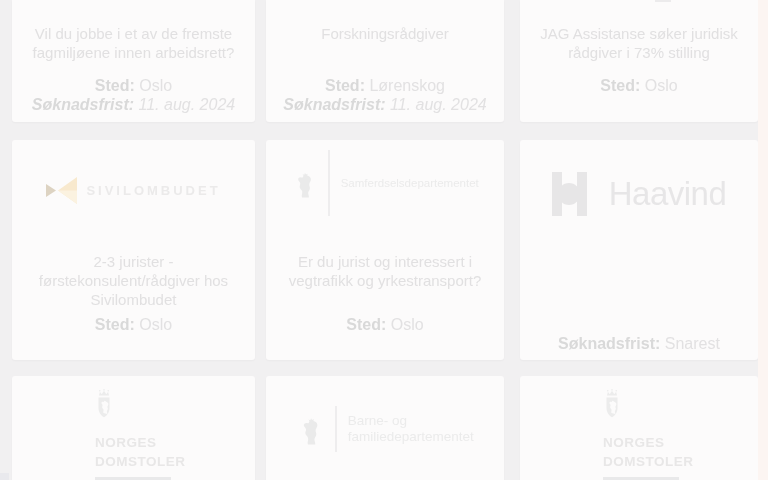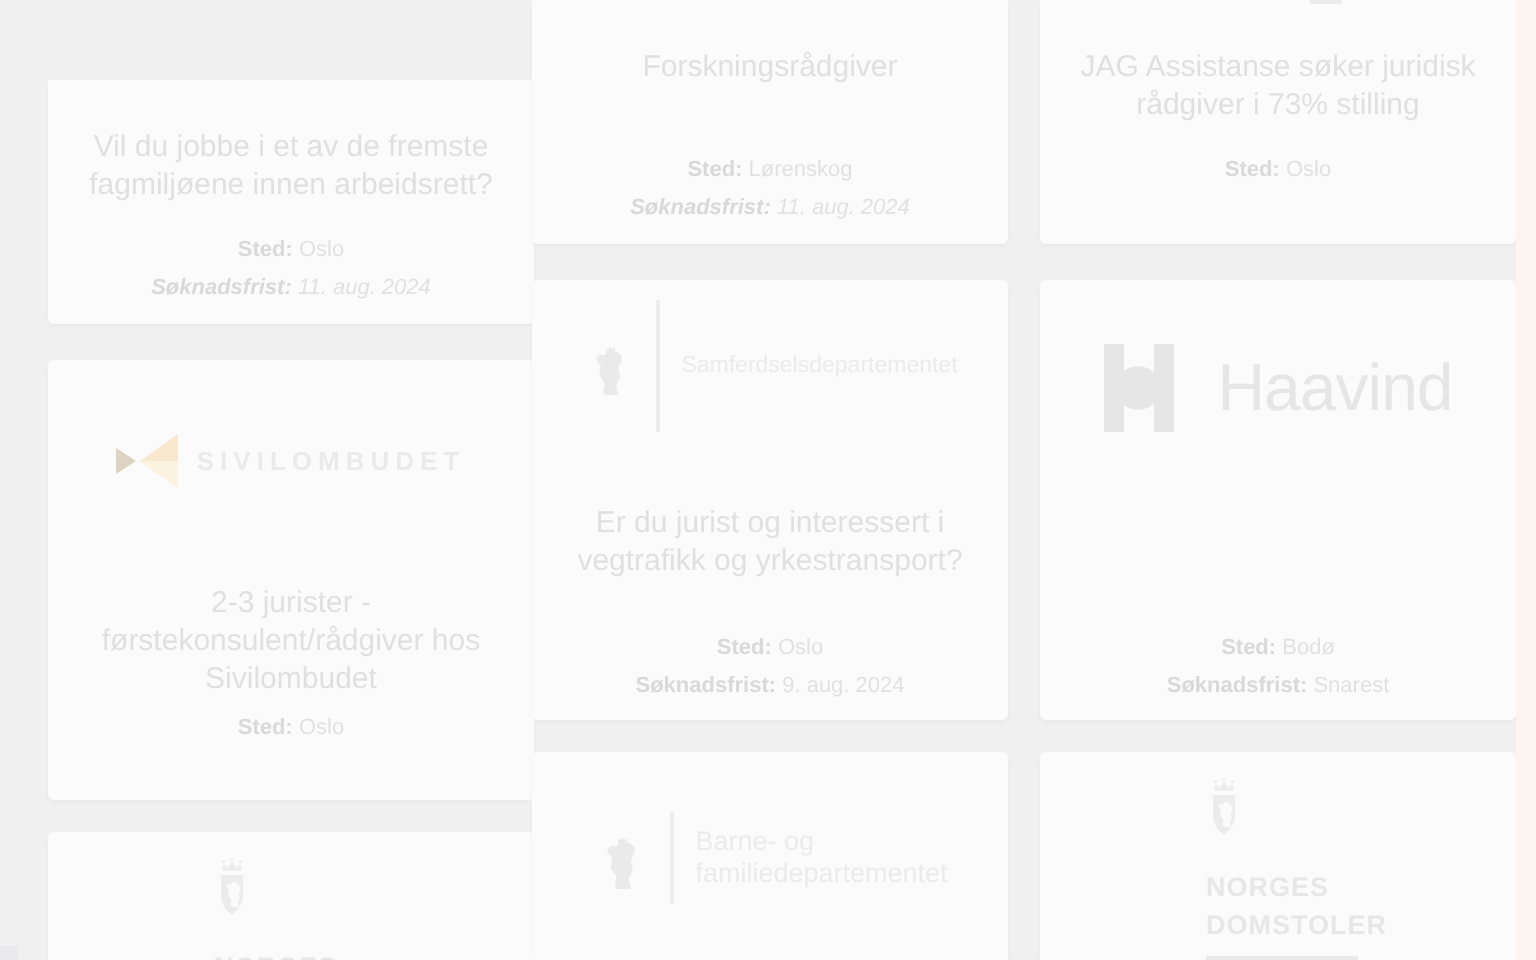--- a/index.html
+++ b/index.html
@@ -1,32 +1,32 @@
 <!DOCTYPE html>
 <html><head>
 <meta charset="utf-8">
 <style>
   html,body{margin:0;padding:0;}
   body{font-family:"Liberation Sans","DejaVu Sans",sans-serif;}
   .viewport{position:relative;width:768px;height:480px;background:#f1f0f1;overflow:hidden;}
 
   .card{position:absolute;background:#fcfbfb;border-radius:3px;box-shadow:0 1px 2px rgba(0,0,0,.03);cursor:pointer;}
-  .col1{left:24px;width:243px;margin-top:40px;}
+  .col1{left:12px;width:243px;}
   .col2{left:266px;width:238px;}
   .col3{left:520px;width:238px;}
   .r1{top:0;height:122px;border-radius:0 0 3px 3px;}
   .r2{top:140px;height:220px;}
   .r3{top:376px;height:104px;border-radius:3px 3px 0 0;}
 
   .title{position:absolute;left:11px;right:11px;margin:0;font-size:15px;line-height:19px;
          font-weight:400;color:#e1e0e1;text-align:center;overflow-wrap:break-word;}
   .r1 .title{top:24px;}
   .r2 .title{top:112px;}
 
-  .meta{position:absolute;left:0;right:0;margin:0;text-align:center;font-size:11px;line-height:13px;}
+  .meta{position:absolute;left:0;right:0;margin:0;text-align:center;font-size:16px;line-height:13px;}
   .meta .lbl{font-weight:700;color:#d9d9d9;}
   .meta .val{color:#e2e1e2;}
   .r1 .sted{top:79px;}  .r1 .frist{top:98px;font-style:italic;}
   .r2 .sted{top:178px;} .r2 .frist{top:197px;}
 
   .logo{position:absolute;left:0;right:0;display:flex;align-items:center;justify-content:center;}
 
   
   .siv{top:36px;height:28px;gap:9px;}
   .siv-text{font-size:13px;font-weight:700;letter-spacing:3px;color:#ebeaea;}
@@ -96,33 +96,31 @@
   <article class="card r2 col2">
     <div class="logo dept">
       <svg width="26" height="30" viewBox="0 0 26 30">
         <path fill="#eaeaea" d="M11 29.5c-.7-2.4.6-4 .2-5.9-.4-1.8-2.2-2.5-2.5-4.3-.3-1.7.9-2.7.5-4.3-.4-1.5-2-1.8-2-3.4 0-1.5 1.2-2.4 2.6-2.2.8.1 1.5.4 2-.1.4-.4.3-1 .7-1.5l-.9-1.6 1.7.5.7-1.7 1 1.6 1.6-.9-.4 1.9c1.9.4 3.5 1.6 3.7 3.5.2 2.1-1.3 3.2-1.6 4.9-.3 1.7.8 2.7.6 4.4-.2 1.7-1.6 2.6-1.7 4.3-.1 1.9 1 3.1.7 4.8z"></path>
       </svg>
       <div class="dept-divider"></div>
       <div class="dept-text">Samferdselsdepartementet</div>
     </div>
     <h3 class="title">Er du jurist og interessert i vegtrafikk og yrkestransport?</h3>
     <p class="meta sted"><span class="lbl">Sted:</span> <span class="val">Oslo</span></p>
-    <p class="meta frist"><span class="lbl">Søknadsfrist:</span> <span class="val">9. aug. 2024</span></p>
   </article>
 
   <article class="card r2 col3">
     <div class="logo haav">
       <div class="haav-mark">
         <div class="bar bar-l"></div>
         <div class="dot"></div>
         <div class="bar bar-r"></div>
       </div>
       <span class="haav-text">Haavind</span>
     </div>
-    <p class="meta sted"><span class="lbl">Sted:</span> <span class="val">Bodø</span></p>
     <p class="meta frist"><span class="lbl">Søknadsfrist:</span> <span class="val">Snarest</span></p>
   </article>
 
   <article class="card r3 col1">
     <div class="domstoler">
       <svg class="crest" width="18" height="32" viewBox="0 0 20 36">
         <g fill="#ececec">
           <circle cx="5.2" cy="2" r="0.9"></circle>
             <circle cx="10" cy="1" r="0.9"></circle>
             <circle cx="14.8" cy="2" r="0.9"></circle>

